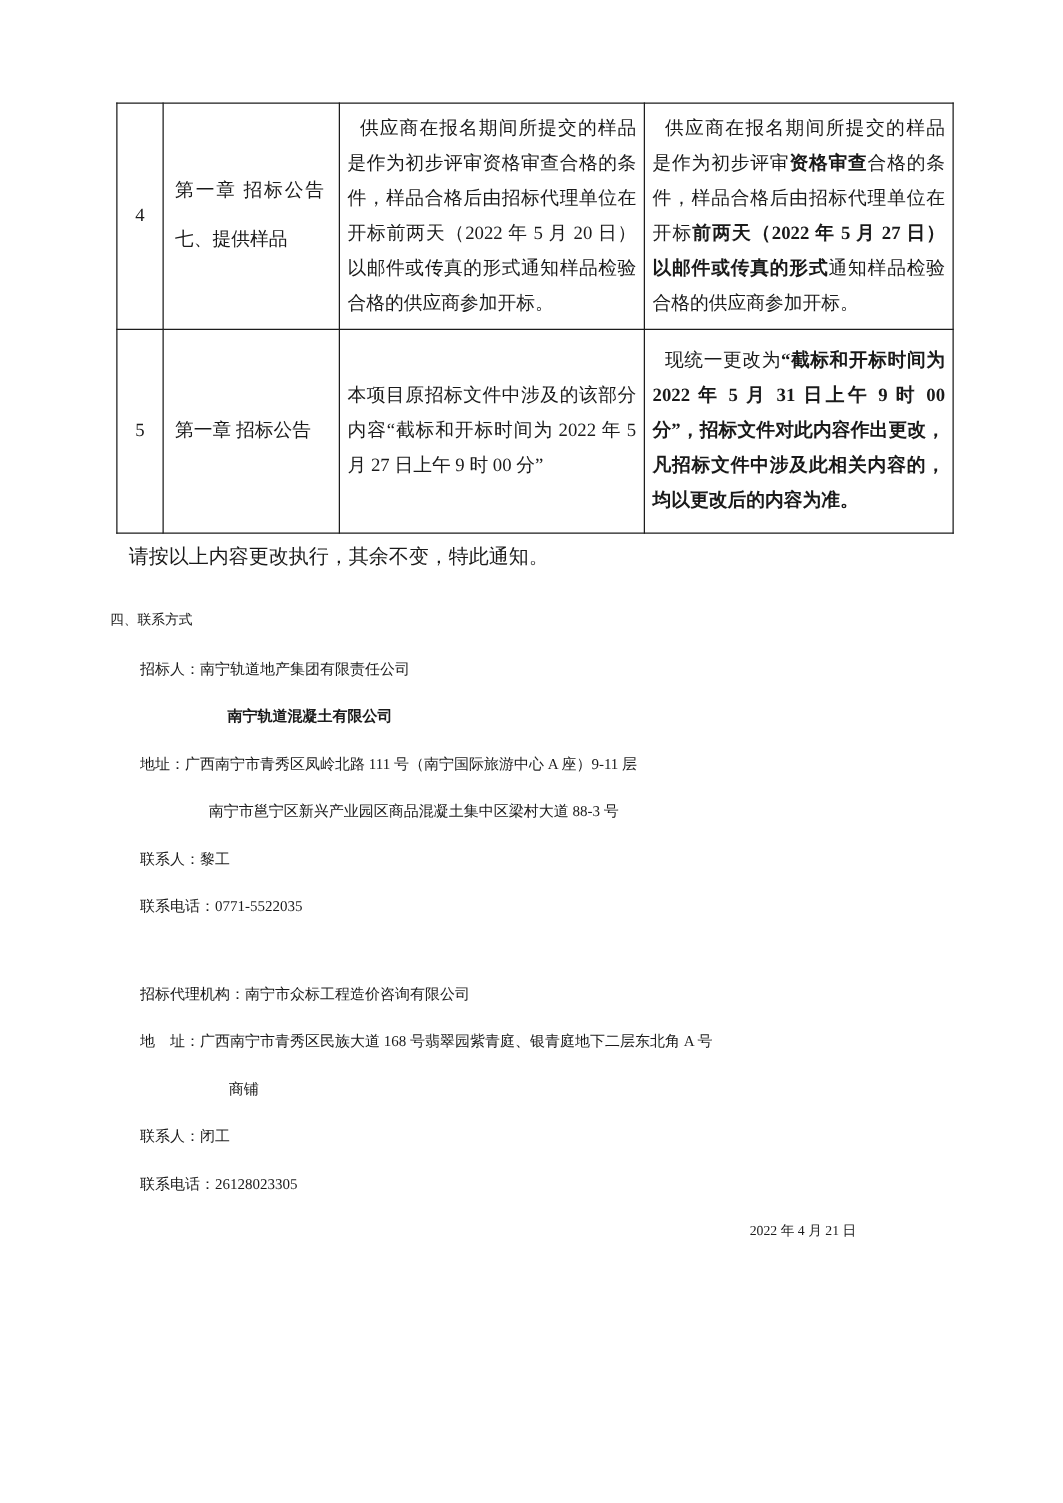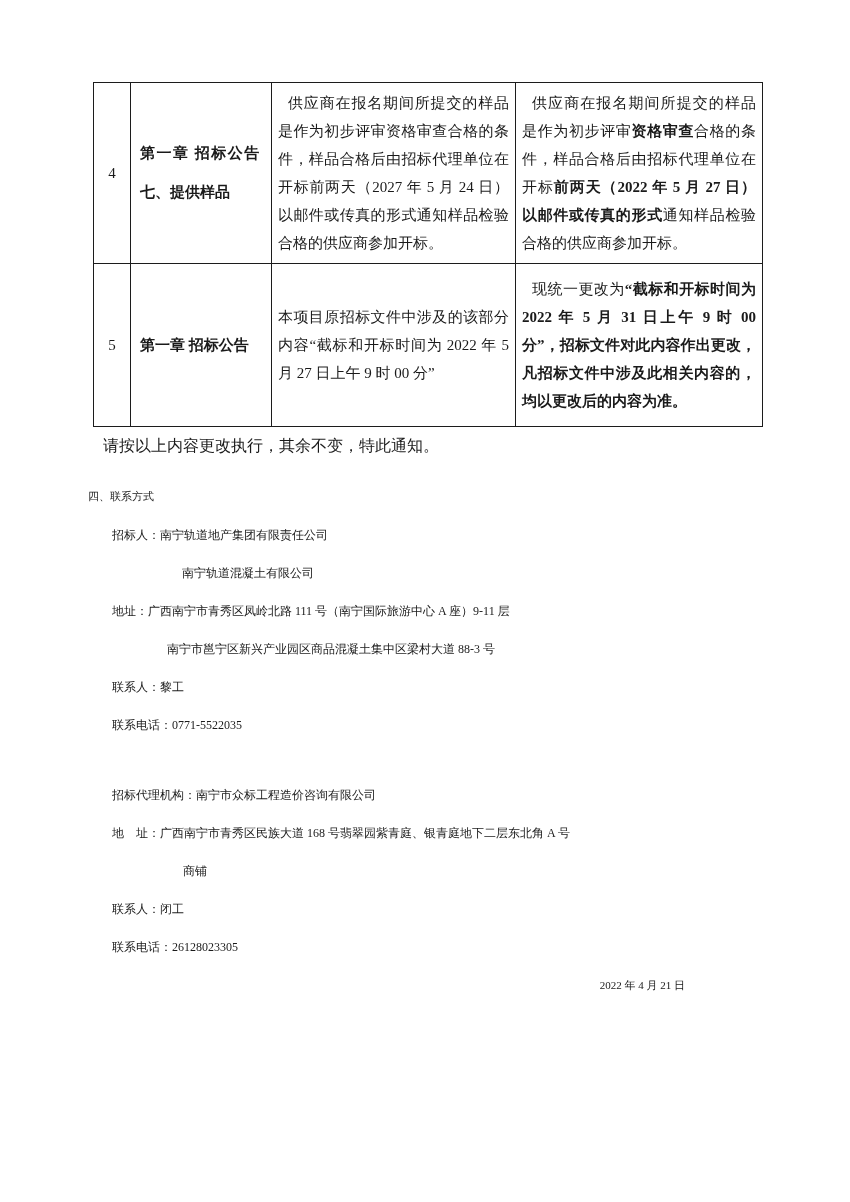--- a/index.html
+++ b/index.html
@@ -25,21 +25,21 @@
     table-layout: fixed;
     width: 669px;
     margin-left: 5px;
   }
   table.change-table td {
     border: 1px solid #1c1c1c;
     vertical-align: middle;
     font-size: 15px;
   }
   td.seq-cell { text-align: center; line-height: 20px; }
-  td.chapter-cell { padding: 4px 8px 4px 9px; font-weight: bold; }
+  td.chapter-cell { padding: 4px 8px 4px 9px; }
   .chapter-line { line-height: 39px; white-space: nowrap; }
   .chapter-line.spread { letter-spacing: 1.5px; }
   td.body-cell { padding: 6px 6px; }
   .cell-text {
     line-height: 28px;
     text-align: justify;
     text-justify: inter-ideograph;
   }
   .cell-text.indented { text-indent: 10px; }
   tr.row-4 { height: 180px; }
@@ -64,21 +64,21 @@
   ul.contact-list {
     list-style: none;
     margin-top: 7px;
   }
   ul.contact-list li {
     font-size: 12px;
     line-height: 38px;
     white-space: nowrap;
   }
   .ind-a { padding-left: 24px; }
-  .ind-b { padding-left: 94px; }
+  .ind-b { padding-left: 94px; font-weight: bold; }
   .ind-c { padding-left: 79px; }
   .ind-d { padding-left: 95px; }
   .gap-top { margin-top: 32px; }
   .doc-date {
     font-size: 11px;
     line-height: 38px;
     text-align: right;
     padding-right: 77px;
     white-space: nowrap;
   }
@@ -99,21 +99,21 @@
       <tbody>
         <tr class="row-4">
           <td class="seq-cell">
             <span>4</span>
           </td>
           <td class="chapter-cell">
             <div class="chapter-line spread">第一章 招标公告</div>
             <div class="chapter-line">七、提供样品</div>
           </td>
           <td class="body-cell">
-            <div class="cell-text indented"><span>供应商在报名期间所提交的样品是作为初步评审</span><span class="u">资格审查</span><span>合格的条件，样品合格后由招标代理单位在开标前两天（</span><span class="u">2027 年 5 月 24 日</span><span>）以邮件或传真的形式通知</span><span class="u">样品检验合格</span><span>的供应商参加开标。</span></div>
+            <div class="cell-text indented"><span>供应商在报名期间所提交的样品是作为初步评审</span><span class="u">资格审查</span><span>合格的条件，样品合格后由招标代理单位在开标前两天（</span><span class="u">2022 年 5 月 20 日</span><span>）以邮件或传真的形式通知</span><span class="u">样品检验合格</span><span>的供应商参加开标。</span></div>
           </td>
           <td class="body-cell">
             <div class="cell-text indented"><span>供应商在报名期间所提交的样品是作为初步评审</span><span class="b u">资格审查</span><span>合格的条件，样品合格后由招标代理单位在开标</span><span class="b">前两天（</span><span class="b u">2022 年 5 月 27 日</span><span class="b">）以邮件或传真的形式</span><span>通知</span><span class="u">样品检验合格</span><span>的供应商参加开标。</span></div>
           </td>
         </tr>
         <tr class="row-5">
           <td class="seq-cell">
             <span>5</span>
           </td>
           <td class="chapter-cell">

